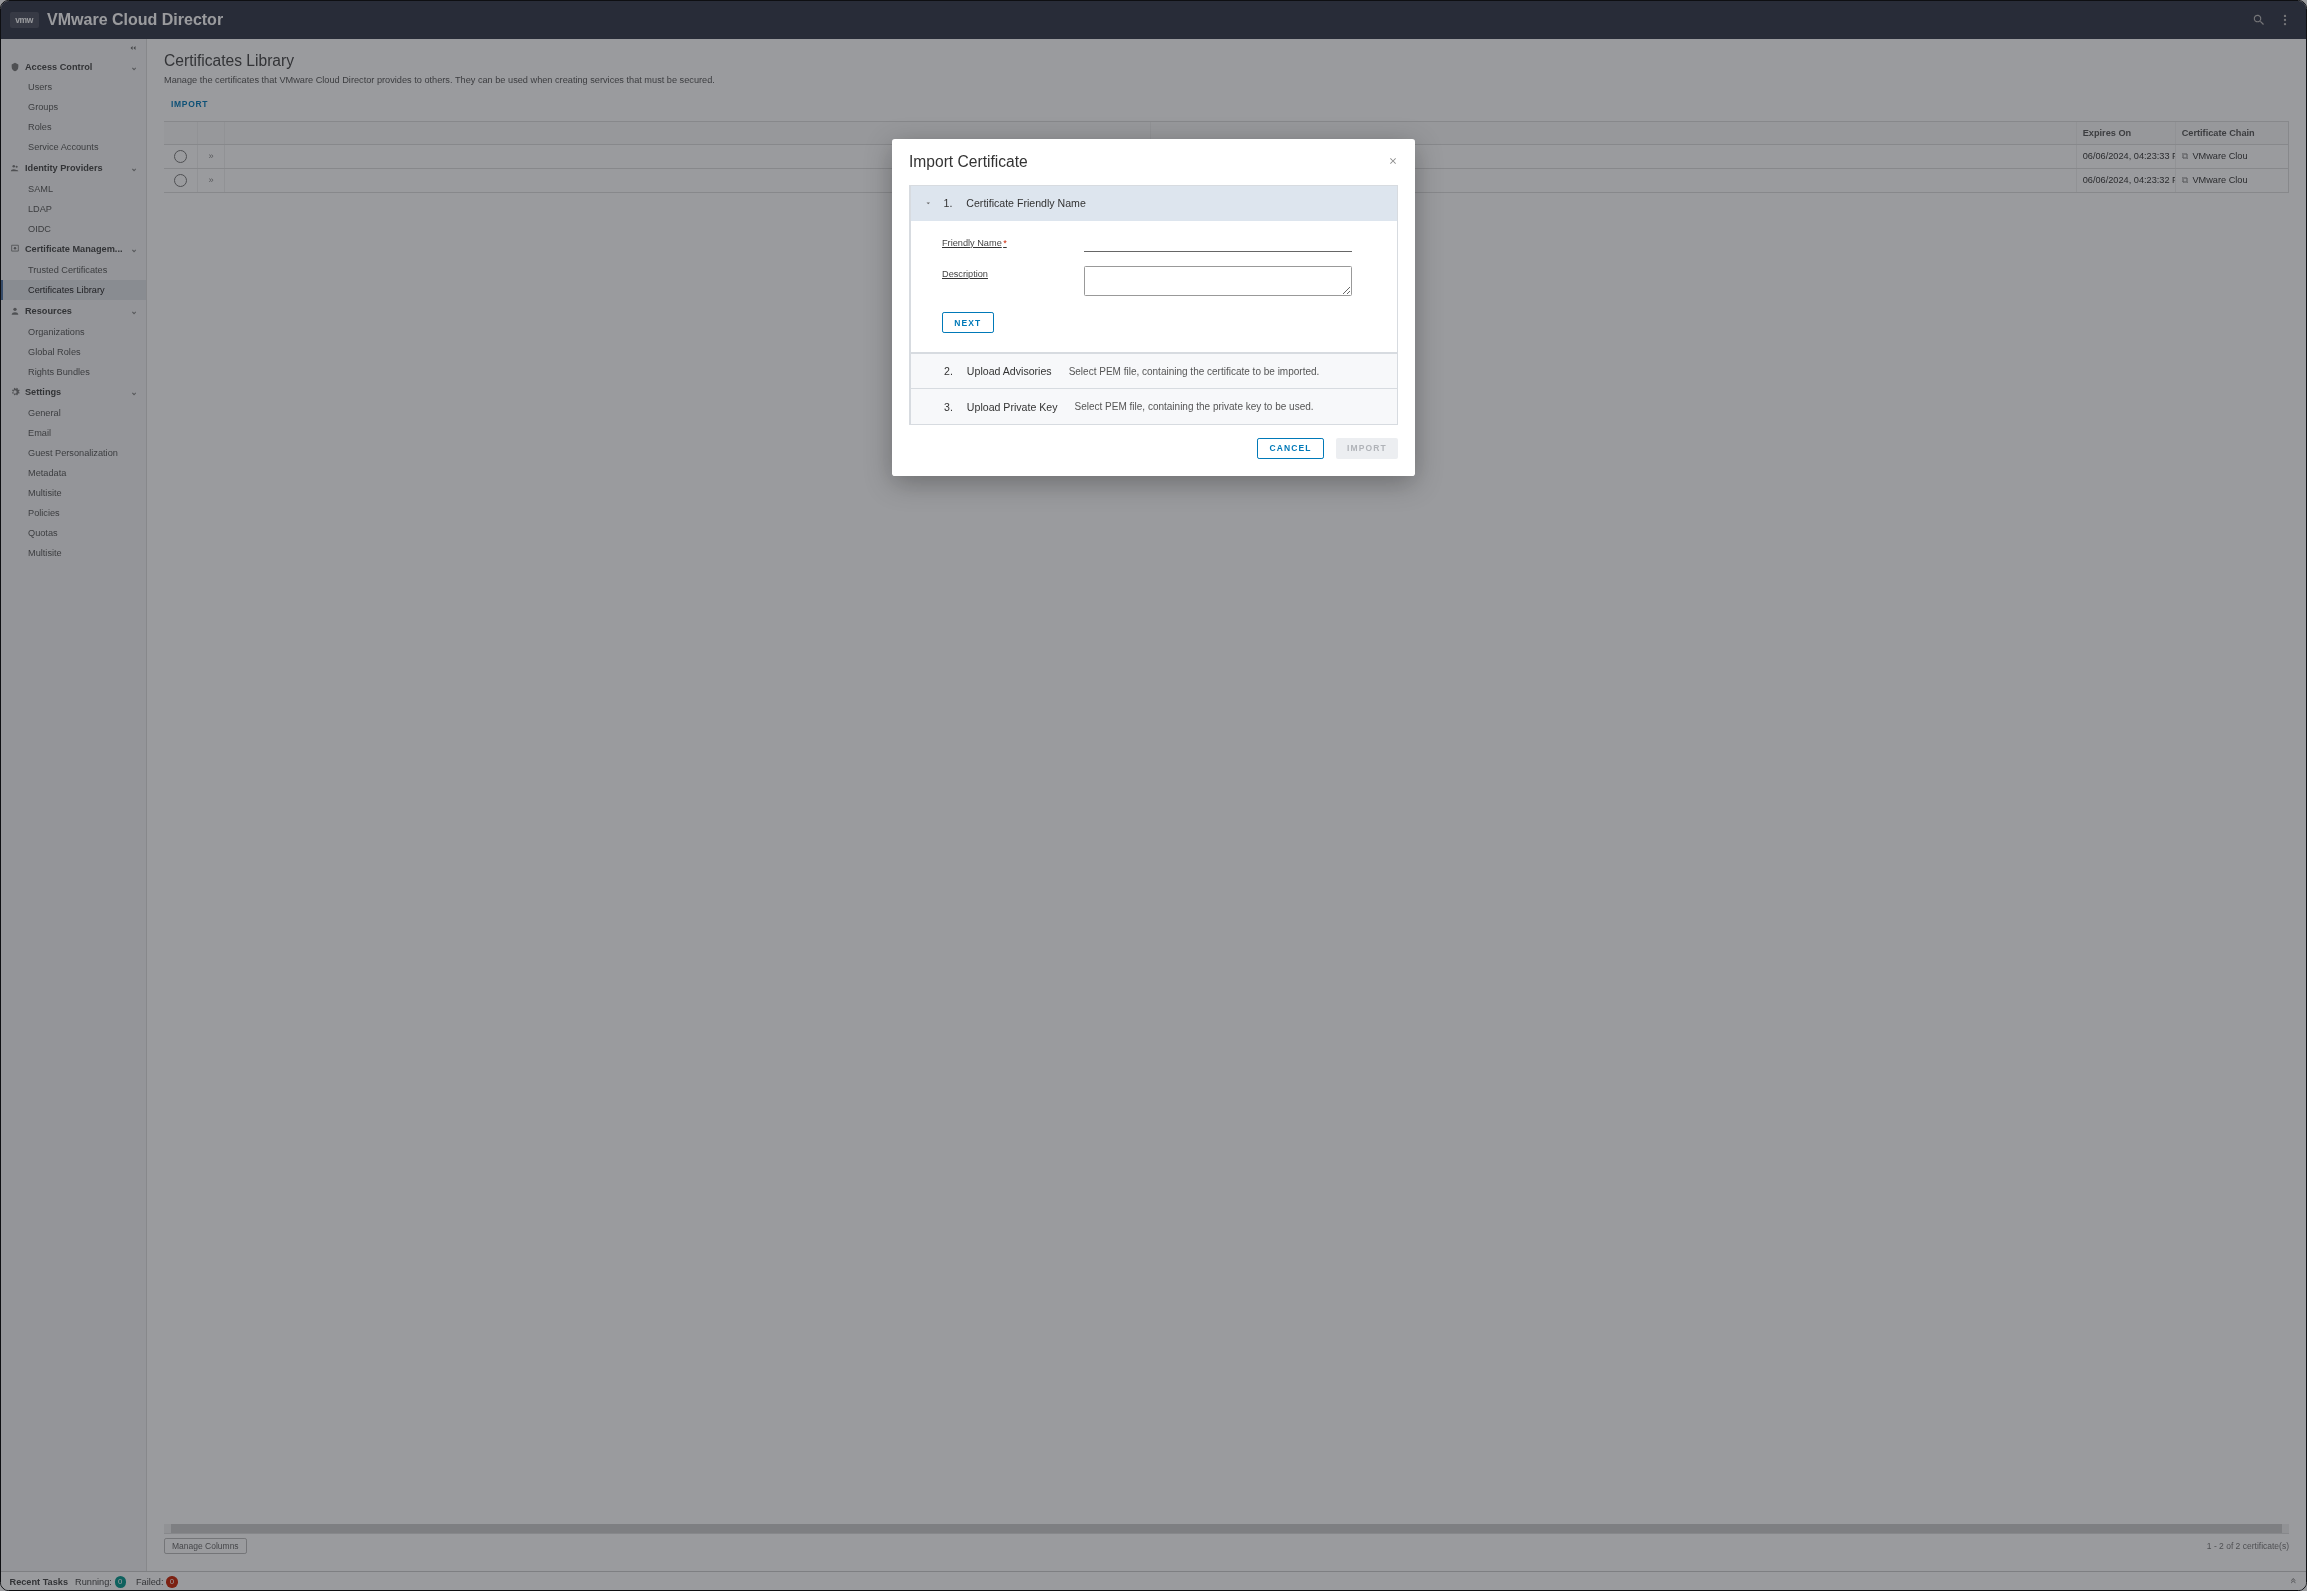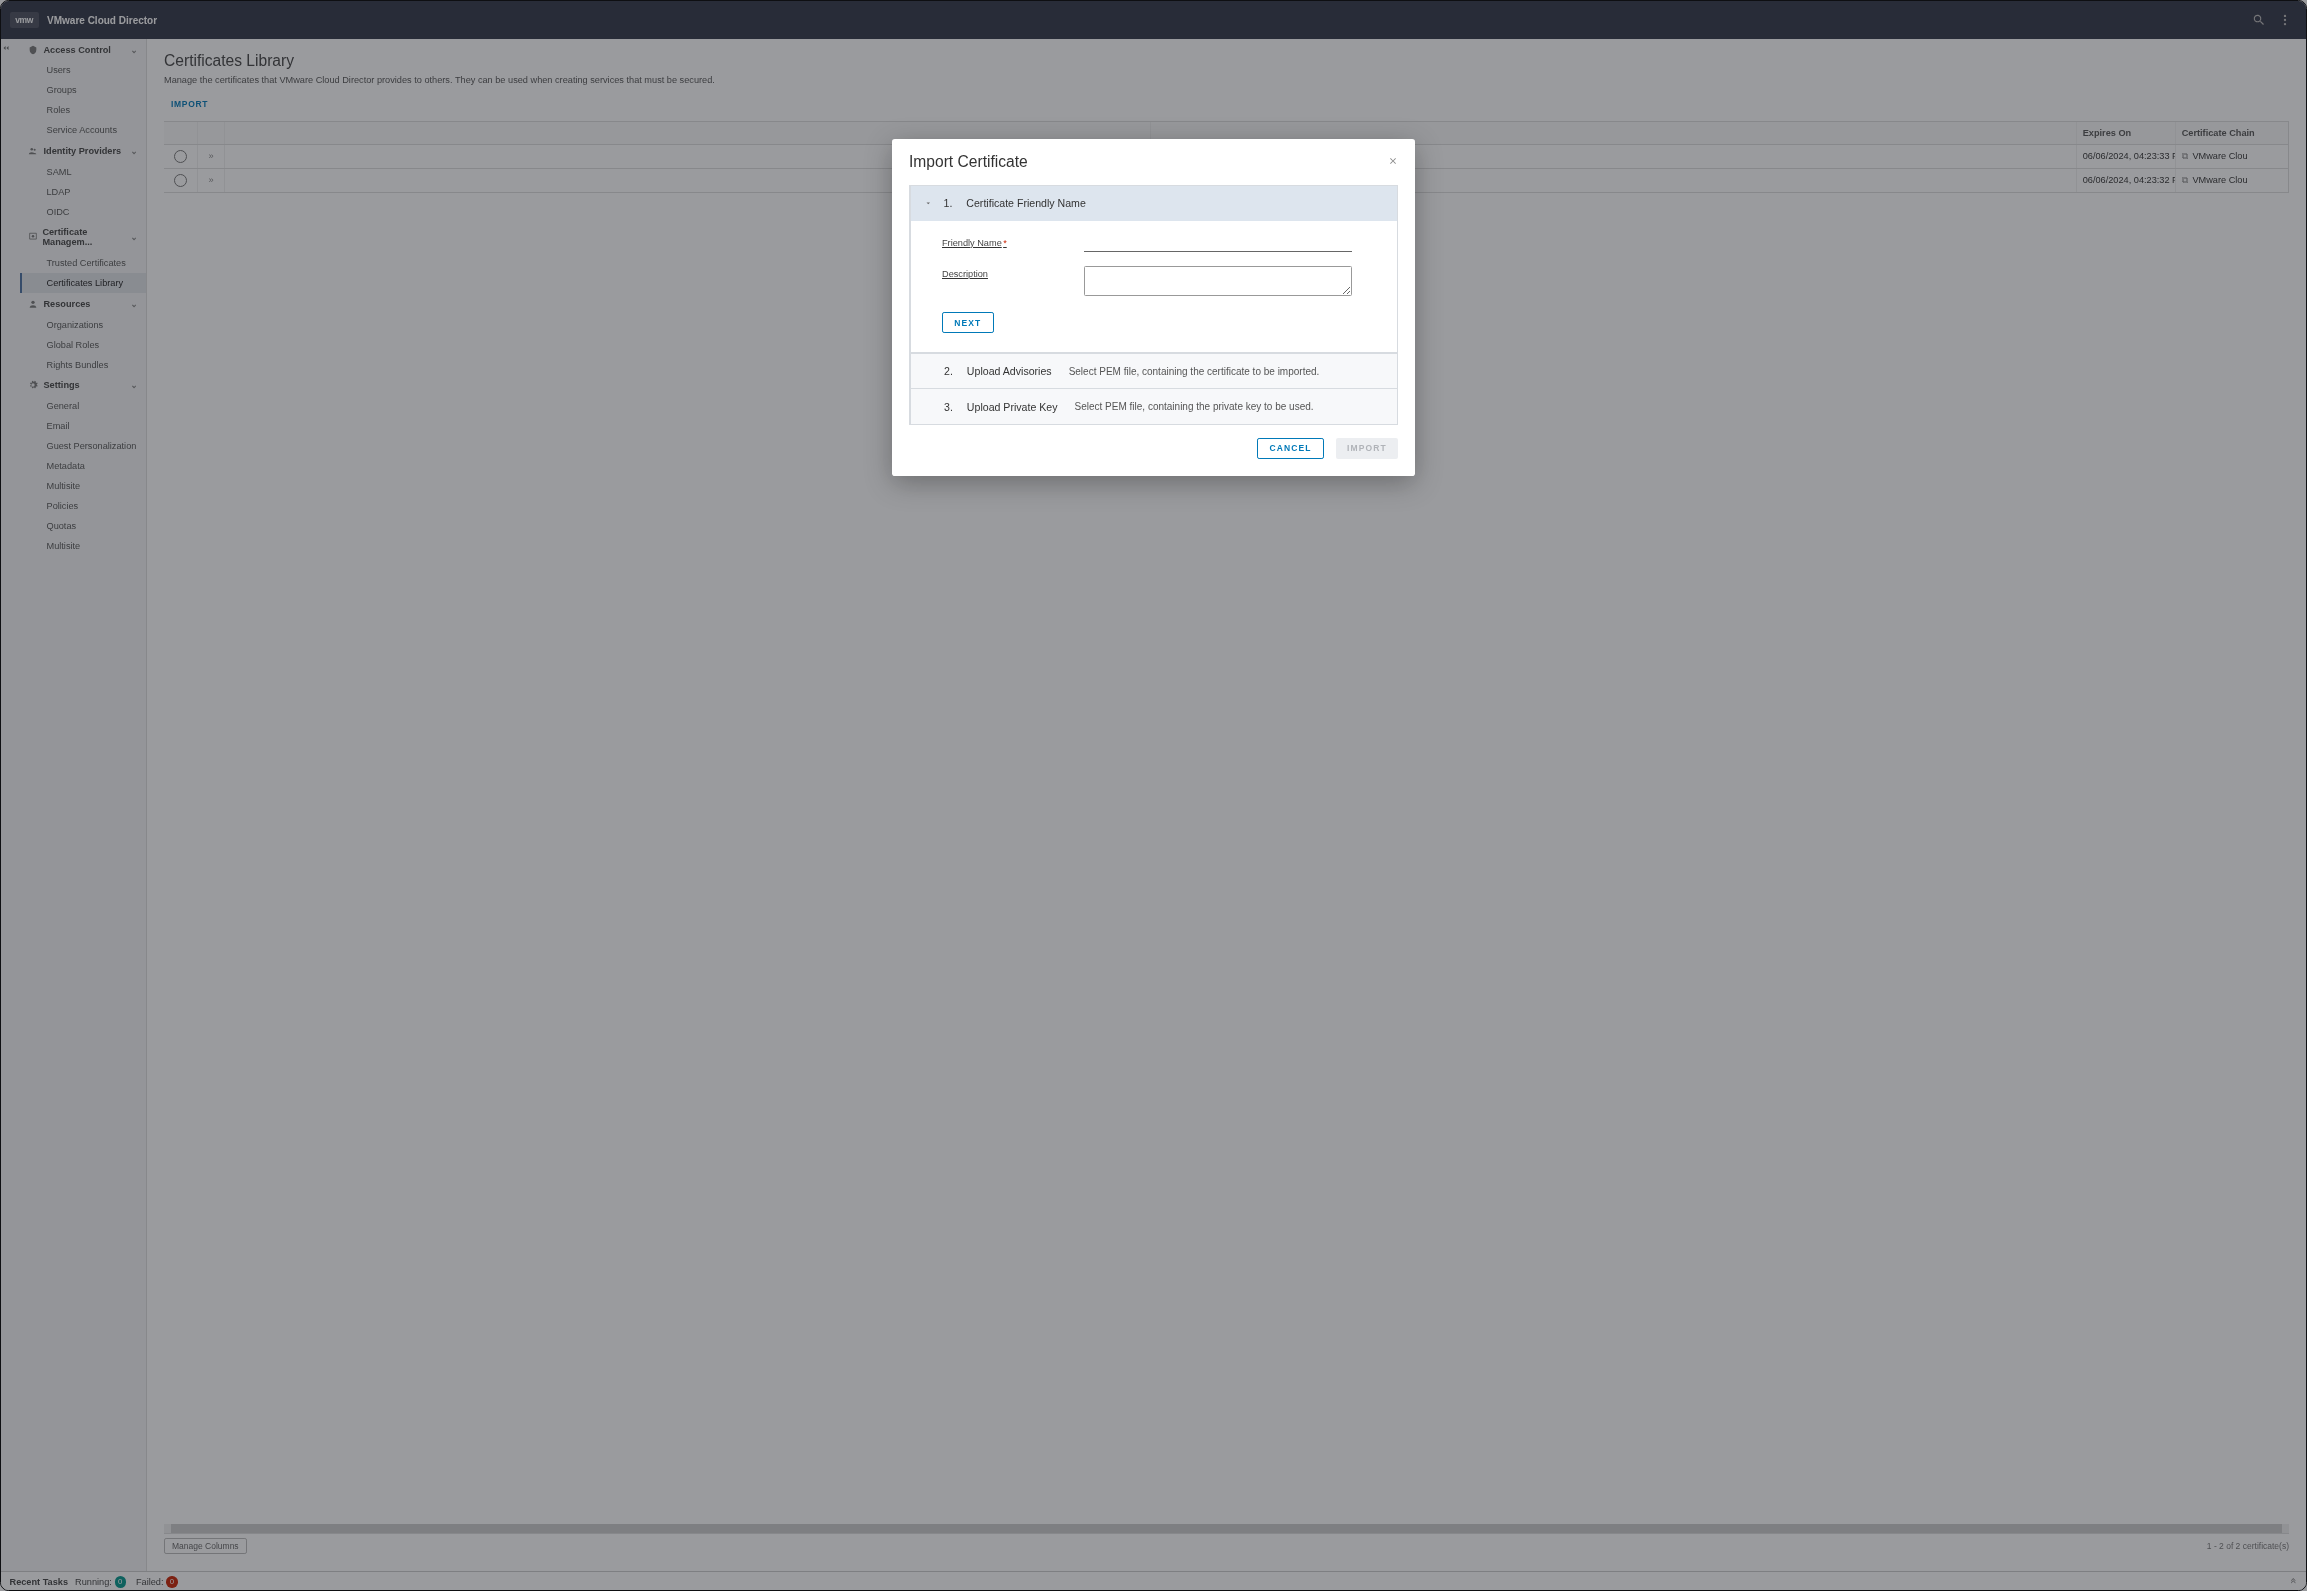--- a/index.html
+++ b/index.html
@@ -2,33 +2,33 @@
 <html><head>
 <meta charset="utf-8">
 <style>
 * { box-sizing: border-box; margin: 0; padding: 0; }
 html, body { width: 100%; height: 100%; font-family: "Metropolis", "Avenir Next", "Helvetica Neue", Arial, sans-serif; font-size: 10px; color: #333; background: #fff; overflow: hidden; }
 .app { display: flex; flex-direction: column; height: 100vh; }
 
 
 .header { background: #313545; height: 38px; display: flex; align-items: center; padding: 0 8.5px; color: #ccc; flex-shrink: 0; }
 .header .logo-box { background: #4b4f5e; color: #fff; font-weight: 700; font-size: 8.5px; padding: 2.8px 5.7px; border-radius: 2.1px; margin-right: 8.5px; letter-spacing: -0.4px; }
-.header .brand { color: #fff; font-weight: 600; font-size: 10px; margin-right: 36px; }
+.header .brand { color: #fff; font-weight: 600; font-size: 16px; margin-right: 36px; }
 .header .nav { display: flex; align-items: stretch; height: 100%; }
 .header .nav-item { display: flex; align-items: center; padding: 0 12.7px; color: #aaa; cursor: pointer; font-size: 10px; height: 100%; }
 .header .nav-item.active { background: #4b4f5e; color: #fff; }
 .header .spacer { flex: 1; }
 .header .icon-btn { width: 25.5px; height: 25.5px; display: flex; align-items: center; justify-content: center; color: #bbb; cursor: pointer; }
 .header svg { width: 14px; height: 14px; fill: currentColor; }
 
 
 .body { display: flex; flex: 1; min-height: 0; }
 
 
-.sidebar { width: 146px; background: #f4f5f6; border-right: 0.7px solid #ddd; overflow-y: auto; position: relative; display: flex; flex-direction: row; }
+.sidebar { width: 146px; background: #f4f5f6; border-right: 0.7px solid #ddd; overflow-y: auto; position: relative; display: flex; flex-direction: column; }
 .sidebar-collapse { height: 17px; display: flex; justify-content: flex-end; align-items: center; padding-right: 8.5px; color: #666; }
 .nav-group-header { display: flex; align-items: center; padding: 5.7px 8.5px; font-weight: 600; font-size: 9.2px; color: #444; cursor: pointer; }
 .nav-group-header .gicon { width: 11.3px; margin-right: 4.2px; color: #777; font-size: 10px; display: inline-flex; }
 .nav-group-header .chev { margin-left: auto; color: #888; font-size: 8.5px; }
 .nav-sub { padding: 5px 8.5px 5px 27px; font-size: 9.2px; color: #555; cursor: pointer; }
 .nav-sub.active { background: #e0e3e8; color: #222; position: relative; }
 .nav-sub.active::before { content: ""; position: absolute; left: 0; top: 0; bottom: 0; width: 2.1px; background: #4a6fa0; }
 
 
 .main { flex: 1; padding: 12.7px 17px; display: flex; flex-direction: column; min-width: 0; }

